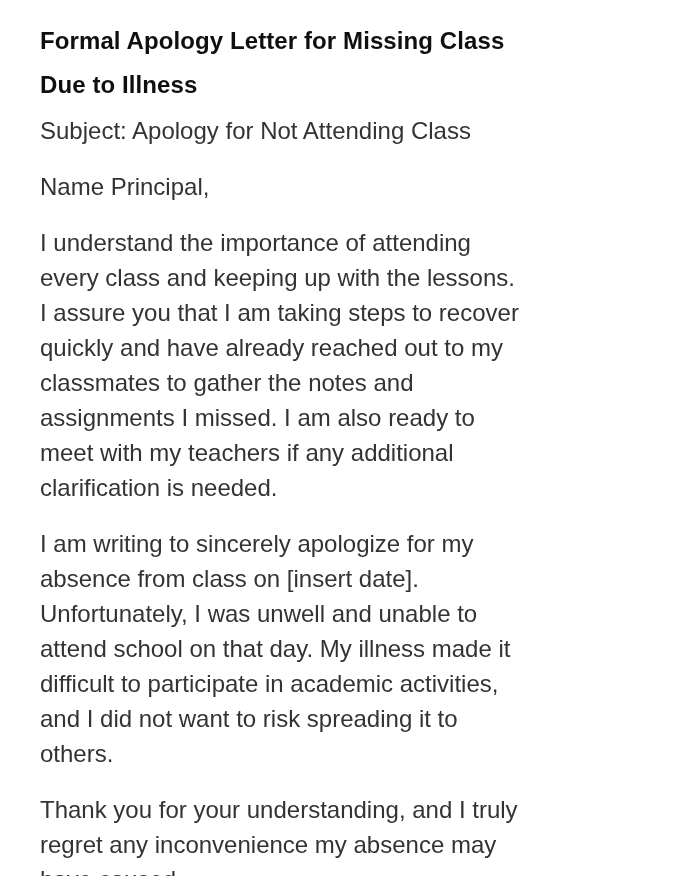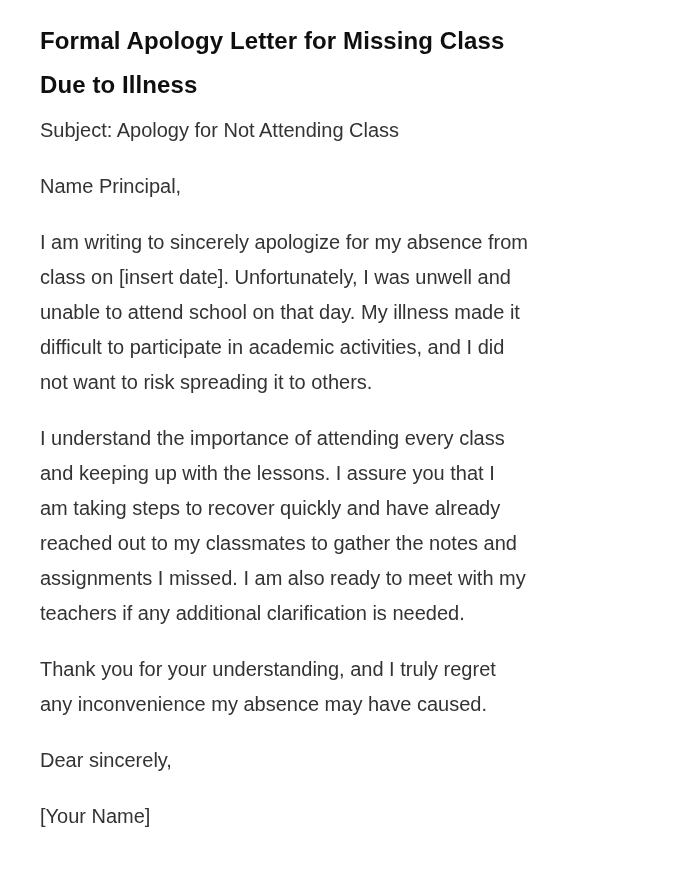--- a/index.html
+++ b/index.html
@@ -23,43 +23,43 @@
   h1.doc-title {
     margin: 0 0 6px 0;
     font-size: 24px;
     line-height: 44px;
     font-weight: 700;
     color: #0f0f0f;
     letter-spacing: 0.1px;
   }
   p.doc-para {
     margin: 0 0 21px 0;
-    font-size: 20px;
+    font-size: 24px;
     line-height: 35px;
     font-weight: 400;
     color: #333333;
   }
   p.doc-para:last-child {
     margin-bottom: 12px;
   }
 </style>
 </head>
 <body>
 
 <div class="page">
 
   <h1 class="doc-title">Formal Apology Letter for Missing Class Due to Illness</h1>
 
   <p class="doc-para">Subject: Apology for Not Attending Class</p>
 
   <p class="doc-para">Name Principal,</p>
 
+  <p class="doc-para">I understand the importance of attending every class and keeping up with the lessons. I assure you that I am taking steps to recover quickly and have already reached out to my classmates to gather the notes and assignments I missed. I am also ready to meet with my teachers if any additional clarification is needed.</p>
+
   <p class="doc-para">I am writing to sincerely apologize for my absence from class on [insert date]. Unfortunately, I was unwell and unable to attend school on that day. My illness made it difficult to participate in academic activities, and I did not want to risk spreading it to others.</p>
-
-  <p class="doc-para">I understand the importance of attending every class and keeping up with the lessons. I assure you that I am taking steps to recover quickly and have already reached out to my classmates to gather the notes and assignments I missed. I am also ready to meet with my teachers if any additional clarification is needed.</p>
 
   <p class="doc-para">Thank you for your understanding, and I truly regret any inconvenience my absence may have caused.</p>
 
   <p class="doc-para">Dear sincerely,</p>
 
   <p class="doc-para">[Your Name]</p>
 
 </div>
 
 </body></html>

